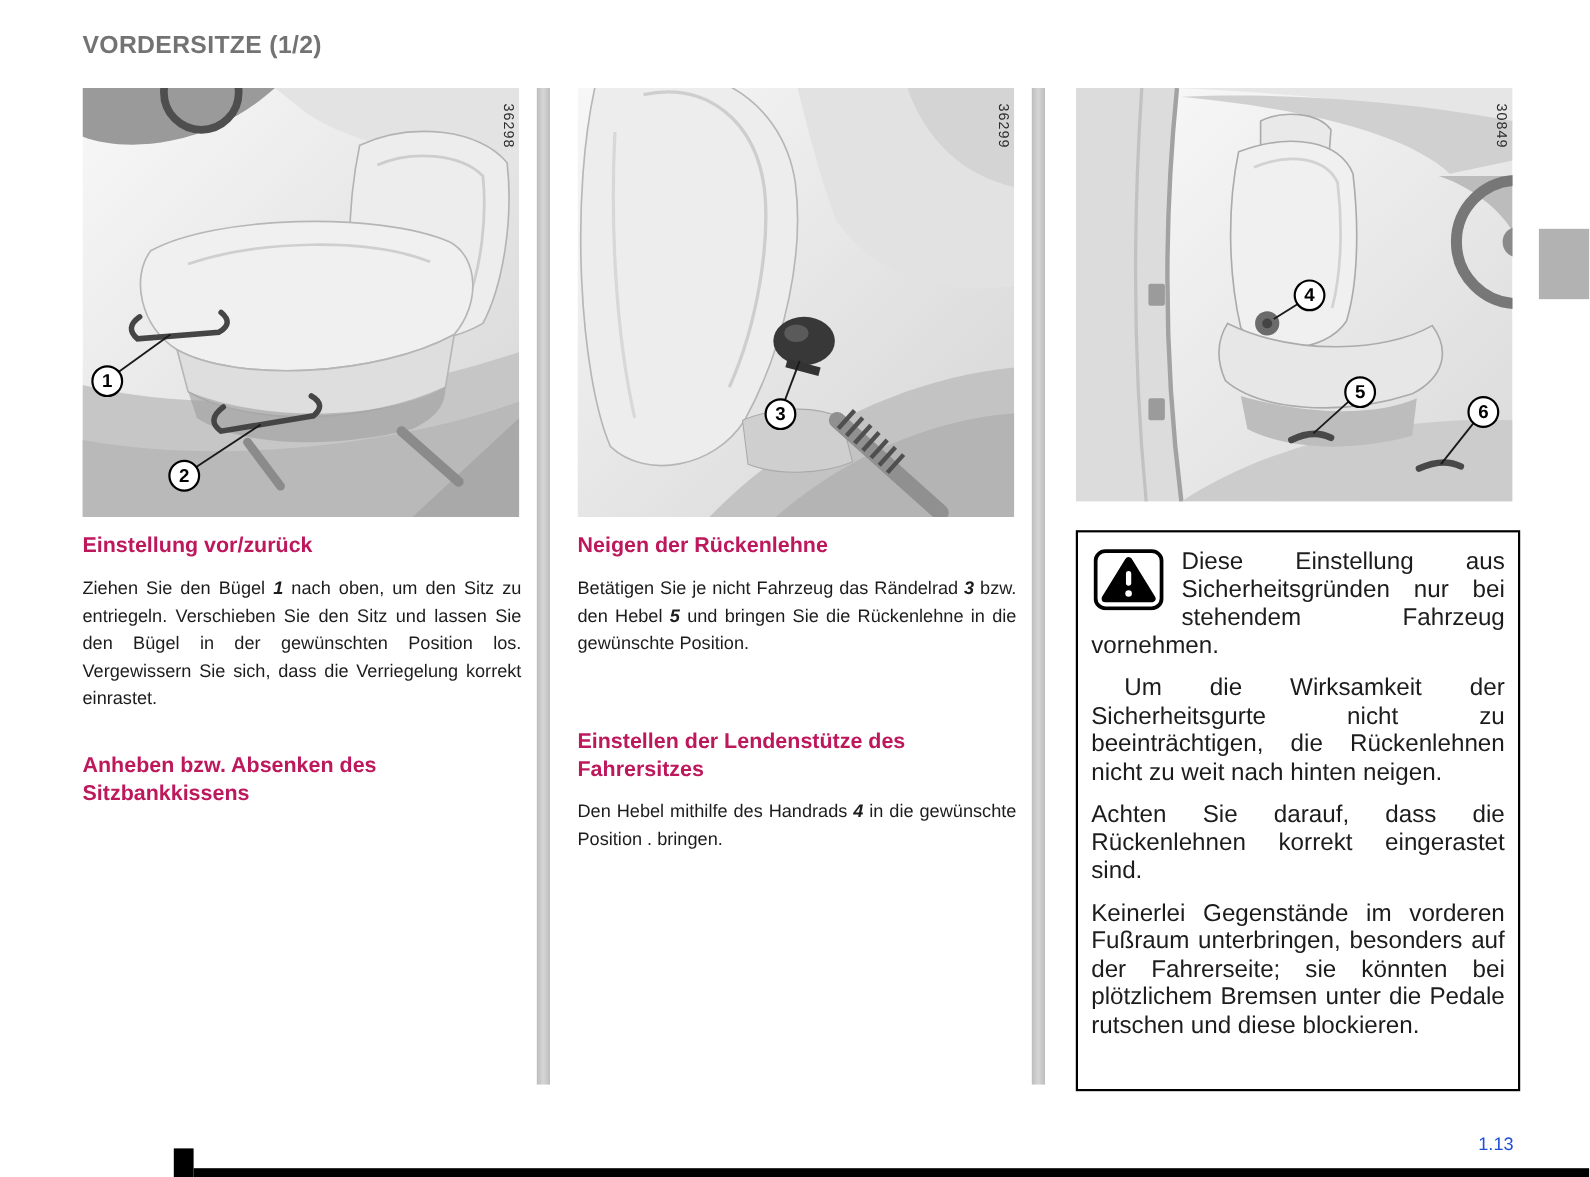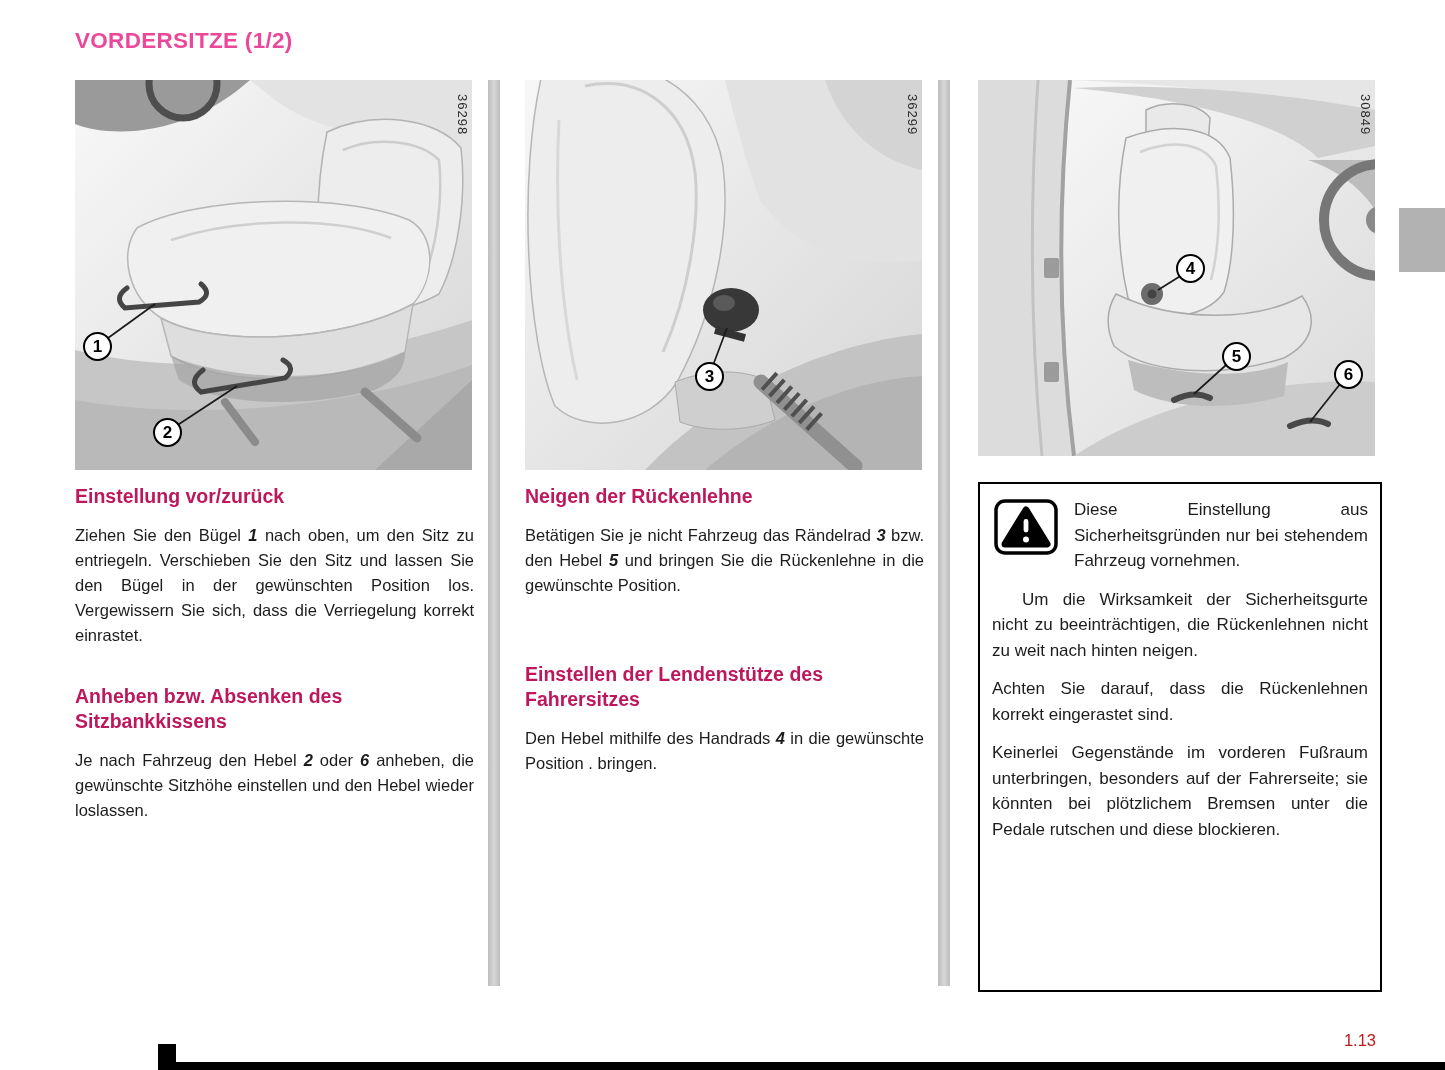--- a/index.html
+++ b/index.html
@@ -1,20 +1,20 @@
 <!DOCTYPE html>
 <html lang="de"><head>
 <meta charset="utf-8">
 <style>
   * { margin:0; padding:0; box-sizing:border-box; }
   html,body { width:1445px; height:1070px; }
   body { font-family:"Liberation Sans", sans-serif; background:#ffffff; color:#1b1b1b; }
   .page { position:relative; width:1445px; height:1070px; background:#fff; overflow:hidden; }
 
-  .title { position:absolute; left:75px; top:28px; font-size:22.5px; font-weight:700; color:#ec4899; letter-spacing:.3px; }
+  .title { position:absolute; left:75px; top:28px; font-size:22.5px; font-weight:700; color:#737373; letter-spacing:.3px; }
 
   .figure { position:absolute; top:80px; }
   .fig1 { left:75px;  width:397px; height:390px; }
   .fig2 { left:525px; width:397px; height:390px; }
   .fig3 { left:978px; width:397px; height:376px; }
   .figure svg { display:block; width:100%; height:100%; }
   .figid { font-size:13px; fill:#2a2a2a; letter-spacing:1px; font-family:"Liberation Sans",sans-serif; }
 
   .callout { position:absolute; width:29px; height:29px; border:2.5px solid #000; border-radius:50%;
              background:#fff; display:flex; align-items:center; justify-content:center;
@@ -30,29 +30,29 @@
               font-size:16.5px; line-height:25px; color:#1c1c1c; hyphens:auto; }
   .col-left { left:75px; } .col-mid { left:525px; }
   .text-col h2 { font-size:19.5px; line-height:25px; font-weight:700; color:#be185d; text-align:left; margin:0 0 14px; hyphens:none; }
   .text-col h2.mt  { margin-top:36px; }
   .text-col h2.mt2 { margin-top:64px; }
   .text-col p { margin:0; }
   .ref { font-weight:700; font-style:italic; }
 
   .warning-box { position:absolute; left:978px; top:482px; width:404px; height:510px;
                  border:2px solid #000; background:#fff; padding:13px 12px;
-                 font-size:17px; line-height:25.5px; text-align:justify; color:#1c1c1c; hyphens:auto; }
+                 font-size:22px; line-height:25.5px; text-align:justify; color:#1c1c1c; hyphens:auto; }
   .warn-icon { float:left; width:64px; height:56px; margin:2px 16px 6px 2px; }
   .warn-icon svg { display:block; width:100%; height:100%; }
   .warning-box p { margin:0; }
   .warning-box p + p { margin-top:13px; }
   .warning-box .indent { text-indent:30px; }
 
   .page-number { position:absolute; left:1276px; top:1031px; width:100px; text-align:right;
-                 font-size:16.5px; color:#b91c1c; }
+                 font-size:16.5px; color:#1d4ed8; }
   .print-square { position:absolute; left:158px; top:1044px; width:18px; height:26px; background:#000; }
   .bottom-bar   { position:absolute; left:176px; top:1062px; width:1269px; height:8px; background:#000; }
 </style>
 </head>
 <body>
 
 <div class="page">
 
   <h1 class="title">VORDERSITZE (1/2)</h1>
 
@@ -158,21 +158,20 @@
 
   <div class="vbar vbar1"></div>
   <div class="vbar vbar2"></div>
   <div class="side-tab"></div>
 
   <div class="text-col col-left">
     <h2>Einstellung vor/zurück</h2>
     <p><span>Ziehen Sie den Bügel </span><b class="ref">1</b><span> nach oben, um den Sitz zu entriegeln. Verschieben Sie den Sitz und lassen Sie den Bügel in der gewünschten Position los. Vergewissern Sie sich, dass die Verriegelung korrekt einrastet.</span></p>
 
     <h2 class="mt">Anheben bzw. Absenken des Sitzbankkissens</h2>
-    <p><span>Je nach Fahrzeug den Hebel </span><b class="ref">2</b><span> oder </span><b class="ref">6</b><span> anheben, die gewünschte Sitzhöhe einstellen und den Hebel wieder loslassen.</span></p>
   </div>
 
   <div class="text-col col-mid">
     <h2>Neigen der Rückenlehne</h2>
     <p><span>Betätigen Sie je nicht Fahrzeug das Rändelrad </span><b class="ref">3</b><span> bzw. den Hebel </span><b class="ref">5</b><span> und bringen Sie die Rückenlehne in die gewünschte Position.</span></p>
 
     <h2 class="mt2">Einstellen der Lendenstütze des Fahrersitzes</h2>
     <p><span>Den Hebel mithilfe des Handrads </span><b class="ref">4</b><span> in die gewünschte Position . bringen.</span></p>
   </div>
 

